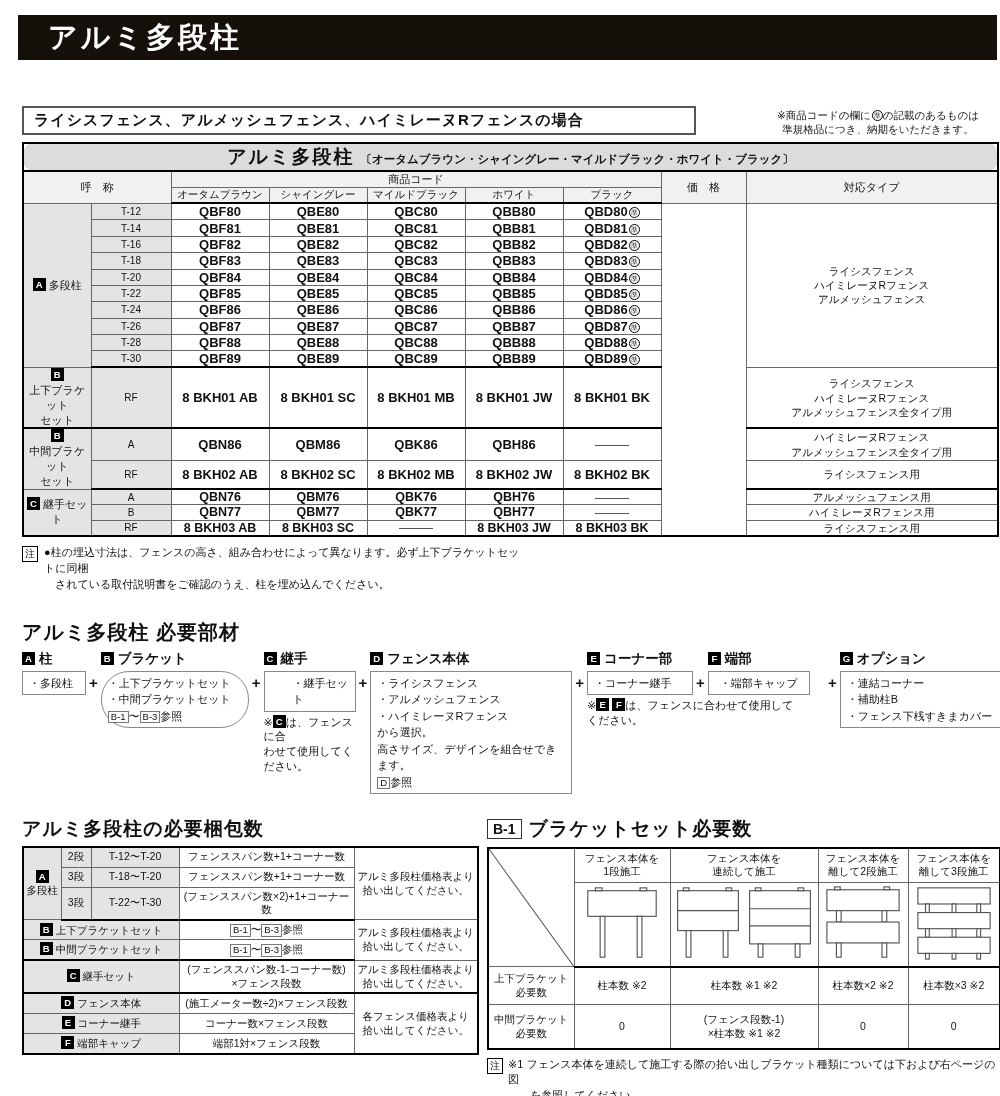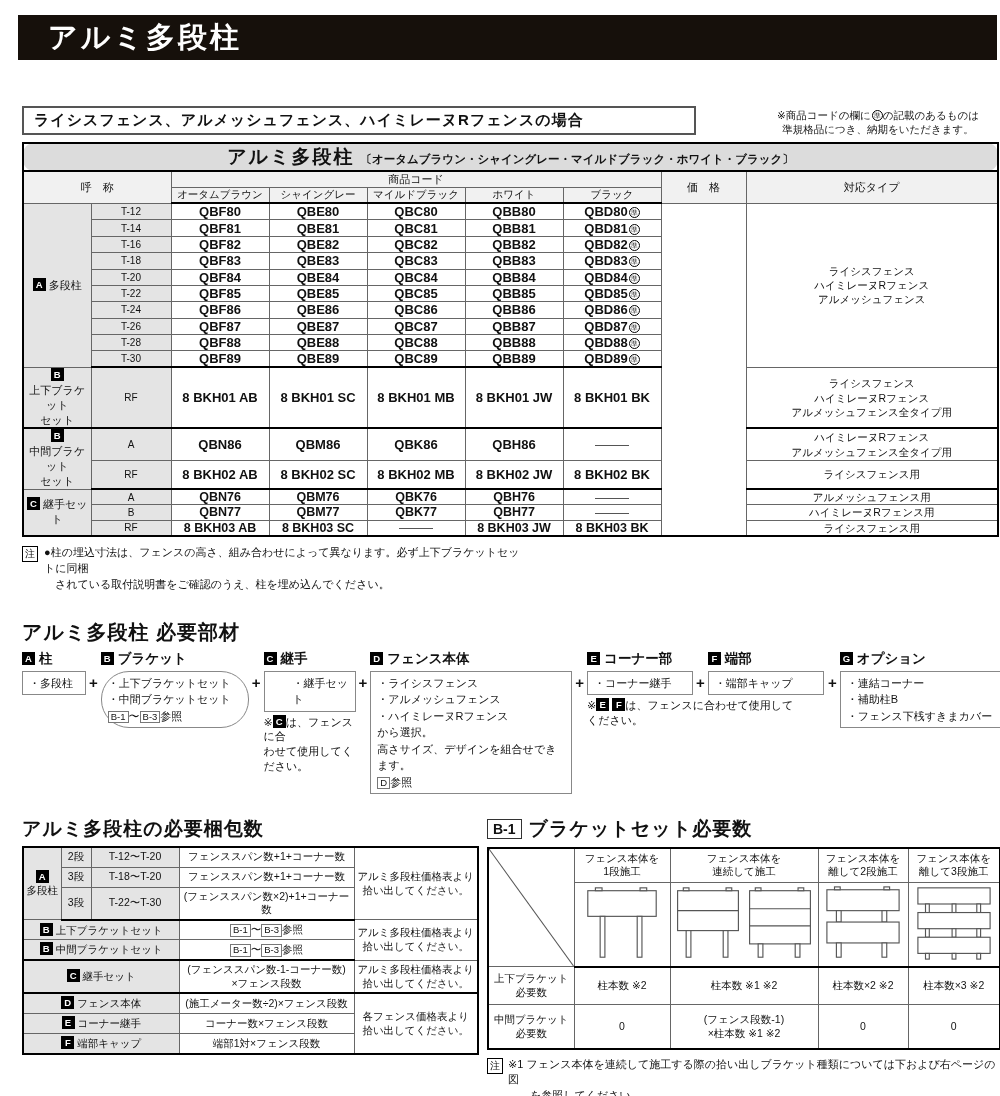--- a/index.html
+++ b/index.html
@@ -48,21 +48,21 @@
   
   .sec-title { font-size: 20px; font-weight: bold; margin: 26px 8px 4px 22px; letter-spacing: 1px; }
   .parts-row { margin: 3px 0 0 22px; display: flex; align-items: flex-start; }
   .phead { font-size: 13.5px; font-weight: bold; margin-bottom: 3px; display: flex; align-items: center; gap: 4px; white-space: nowrap; }
   .pbox { border: 1.5px solid #888; padding: 3px 6px; font-size: 11px; line-height: 1.5; background: #fff; }
   .pnote { font-size: 11px; line-height: 1.35; margin-top: 3px; }
   .plus { font-size: 15px; font-weight: bold; margin: 24px 3px 0 3px; flex: none; }
   .w-a .pbox { width: 64px; }  .w-b .pbox { width: 148px; border-radius: 28px; }
   .w-c { width: 120px; } .w-c .pbox { width: 92px; padding-left: 28px; }
   .w-d .pbox { width: 202px; }
-  .w-e .pbox { width: 106px; } .w-f .pbox { width: 116px; }
+  .w-e .pbox { width: 106px; } .w-f .pbox { width: 102px; text-align: center; }
   .w-g .pbox { width: 166px; }
   .pitem-ef .ef-row { display: flex; align-items: flex-start; }
   .pitem-ef .pnote { width: 238px; }
   
   .bottom-row { display: flex; margin: 22px 0 0 22px; align-items: flex-start; }
   .pkg-block { width: 456px; }
   .pkg-block .sec-title { margin: 0 0 4px 0; font-size: 19px; }
   .pkg-table { border-collapse: collapse; border: 2px solid #000; table-layout: fixed; width: 455px; }
   .pkg-table td { border: 1px solid #666; font-size: 10.5px; text-align: center; line-height: 1.3; padding: 2px 1px; vertical-align: middle; height: 20px; }
   .pkg-table td.g { background: #e4e4e4; }

